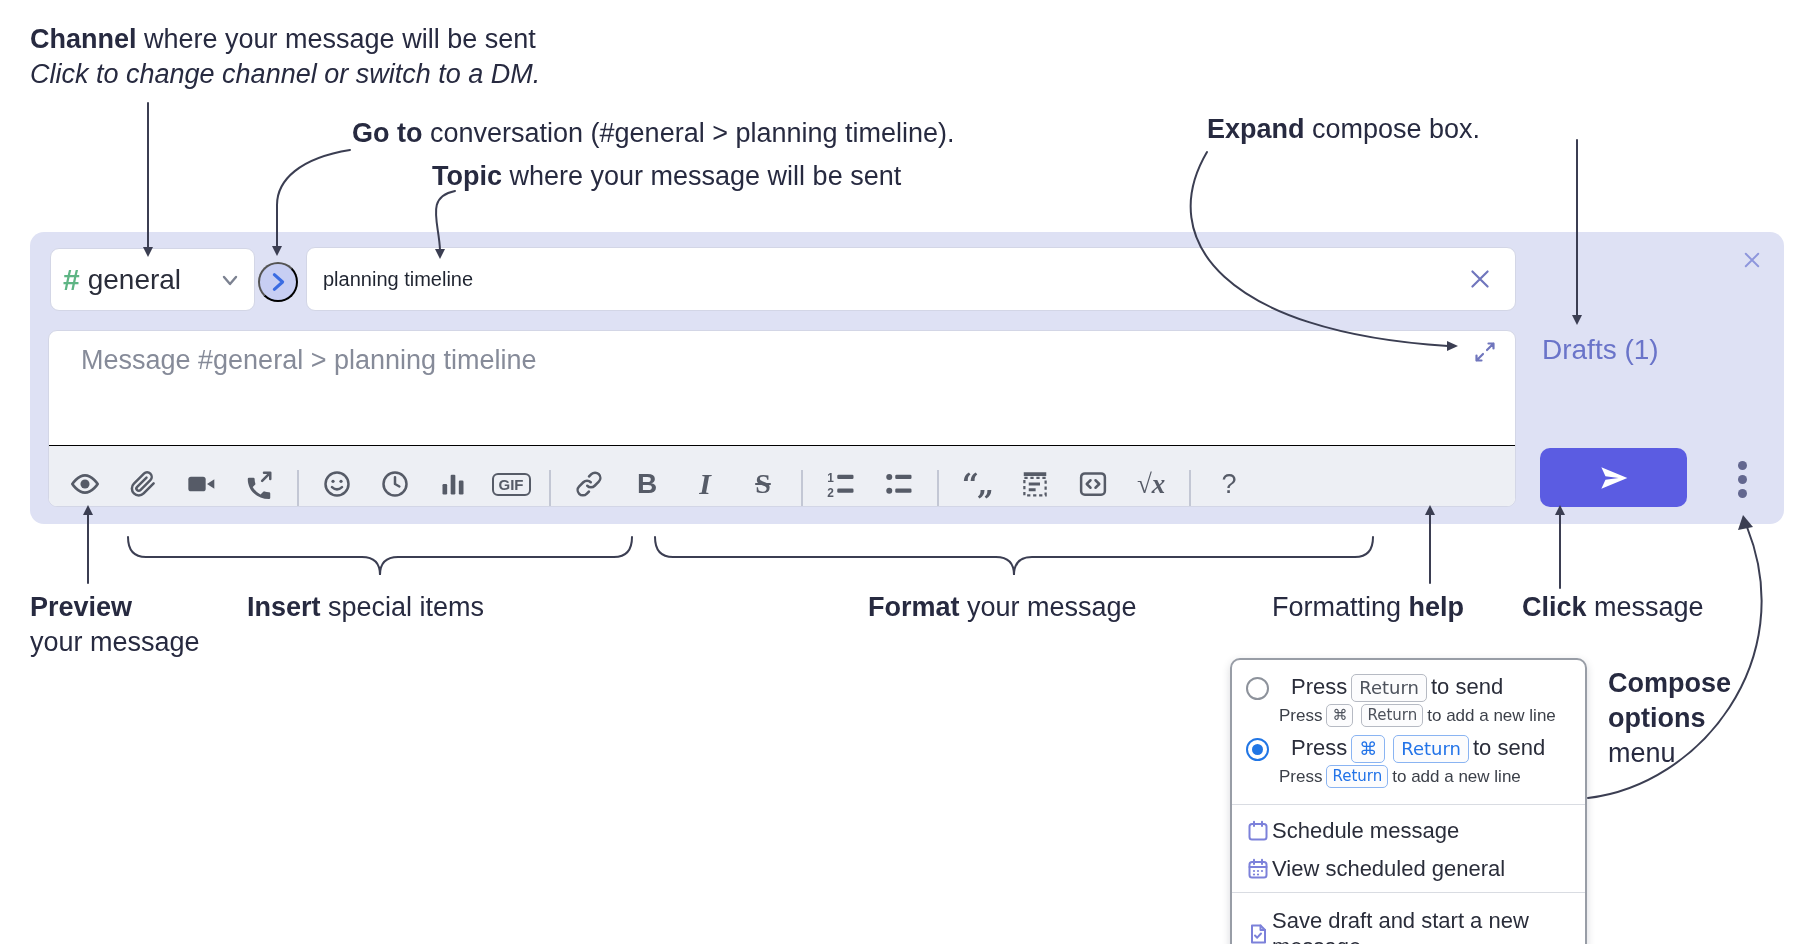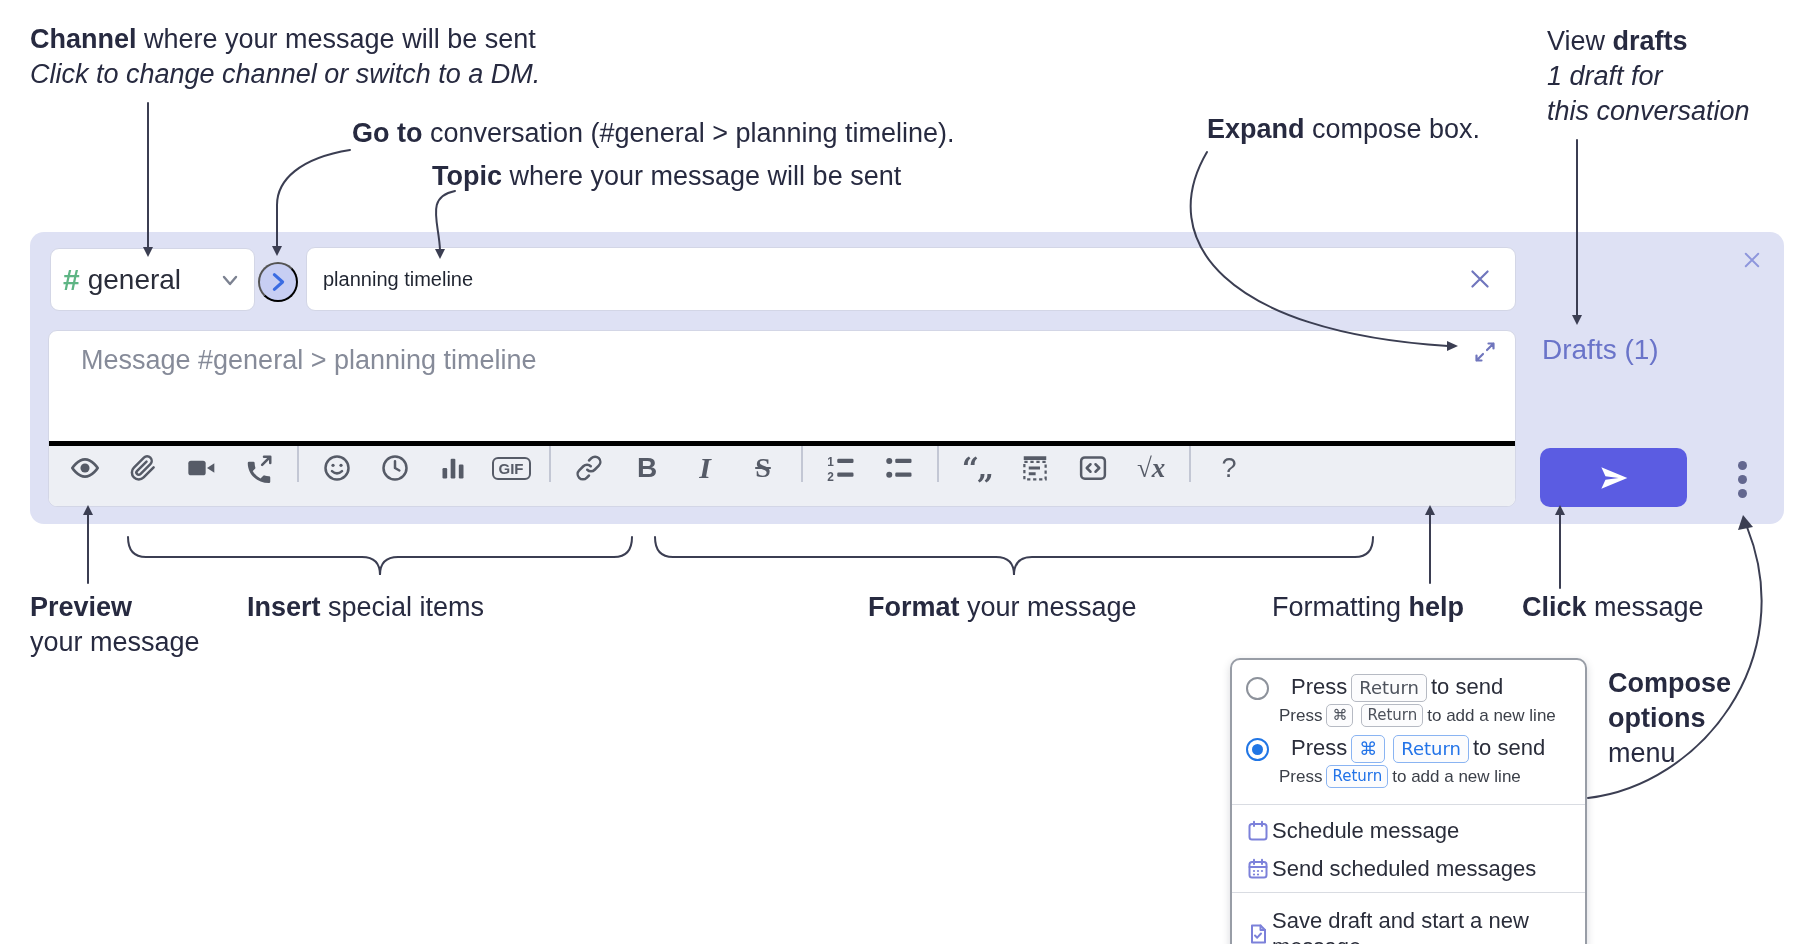--- a/index.html
+++ b/index.html
@@ -24,22 +24,22 @@
   .goto-btn{position:absolute;left:228px;top:30px;width:40px;height:40px;border-radius:50%;
             background:#c7cef3;display:flex;align-items:center;justify-content:center;}
   .topic-field{position:absolute;left:276px;top:15px;width:1210px;height:64px;display:flex;
                align-items:center;padding:0 16px;}
   .topic-text{font-size:20px;color:#1f2430;flex:1;}
   .message-box{position:absolute;left:18px;top:98px;width:1468px;height:177px;display:flex;
                flex-direction:column;padding:0;overflow:hidden;}
   .msg-area{position:relative;flex:1;padding:14px 32px;}
   .placeholder{font-size:27px;color:#868b99;}
   .expand-ic{position:absolute;right:12px;top:8px;color:#4a4e58;}
-  .toolbar{height:60px;background:#edeff4;border-top:5px solid #000000;display:flex;
-           align-items:flex-start;padding:0 10px;gap:6px;}
+  .toolbar{height:60px;background:#edeff4;border-top:1px solid #000000;display:flex;
+           align-items:flex-end;padding:0 10px;gap:6px;}
   .tb-icon{width:52px;height:44px;display:flex;align-items:center;justify-content:center;
            color:#565b67;background:none;border:none;}
   .tb-letter{font-size:28px;font-weight:700;color:#565b67;}
   .tb-italic{font-family:"Liberation Serif",serif;font-style:italic;font-size:30px;font-weight:600;}
   .tb-strike{font-family:"Liberation Serif",serif;font-size:28px;text-decoration:line-through;font-weight:600;}
   .tb-quote{font-family:"DejaVu Serif",serif;font-size:30px;font-weight:700;letter-spacing:-2px;}
   .tb-math{font-family:"Liberation Serif",serif;font-size:27px;font-style:italic;font-weight:600;}
   .tb-help{font-size:27px;font-weight:400;color:#565b67;}
   .gifbox{border:2.4px solid #565b67;border-radius:6px;padding:1px 5px;font-size:15px;font-weight:700;}
   .tb-div{width:2px;height:36px;background:#c3c7d4;margin:0 6px;}
@@ -107,25 +107,20 @@
   </div>
   <div class="ann" style="left:352px;top:116px;">
     <b>Go to</b><span> conversation (#general &gt; planning timeline).</span>
   </div>
   <div class="ann" style="left:432px;top:159px;">
     <b>Topic</b><span> where your message will be sent</span>
   </div>
   <div class="ann" style="left:1207px;top:112px;">
     <b>Expand</b><span> compose box.</span>
   </div>
-  <div class="ann" style="left:1547px;top:24px;">
-    <div><span>View </span><b>drafts</b></div>
-    <div class="it">1 draft for</div>
-    <div class="it">this conversation</div>
-  </div>
 
   <div class="compose">
 
     <div class="channel-pill whitebox">
       <span class="hash">#</span>
       <span class="channel-name">general</span>
       <svg width="24" height="24" viewBox="0 0 24 24">
         <polyline points="6,9 12,16 18,9" fill="none" stroke="#7c8291" stroke-width="2.4" stroke-linecap="round" stroke-linejoin="round"></polyline>
       </svg>
     </div>
@@ -349,21 +344,21 @@
                 <line x1="16" y1="2.8" x2="16" y2="7"></line>
                 <line x1="3.5" y1="10" x2="20.5" y2="10"></line>
               </g>
               <circle cx="8" cy="14" r="1.1" fill="currentColor"></circle>
               <circle cx="12" cy="14" r="1.1" fill="currentColor"></circle>
               <circle cx="16" cy="14" r="1.1" fill="currentColor"></circle>
               <circle cx="8" cy="17.5" r="1.1" fill="currentColor"></circle>
               <circle cx="12" cy="17.5" r="1.1" fill="currentColor"></circle>
             </svg>
         </span>
-        <span>Send scheduled messages</span>
+        <span>View scheduled general</span>
       </div>
     </div>
     <div class="popup-div"></div>
     <div style="padding:6px 0 8px 0;">
       <div class="menu-item">
         <span class="mi-icon">
           <svg width="24" height="24" viewBox="0 0 24 24">
               <g class="stroke-ic">
                 <path d="M6 3.5 H14.5 L19 8 V20.5 H6 Z"></path>
                 <path d="M14.5 3.5 V8 H19"></path>

